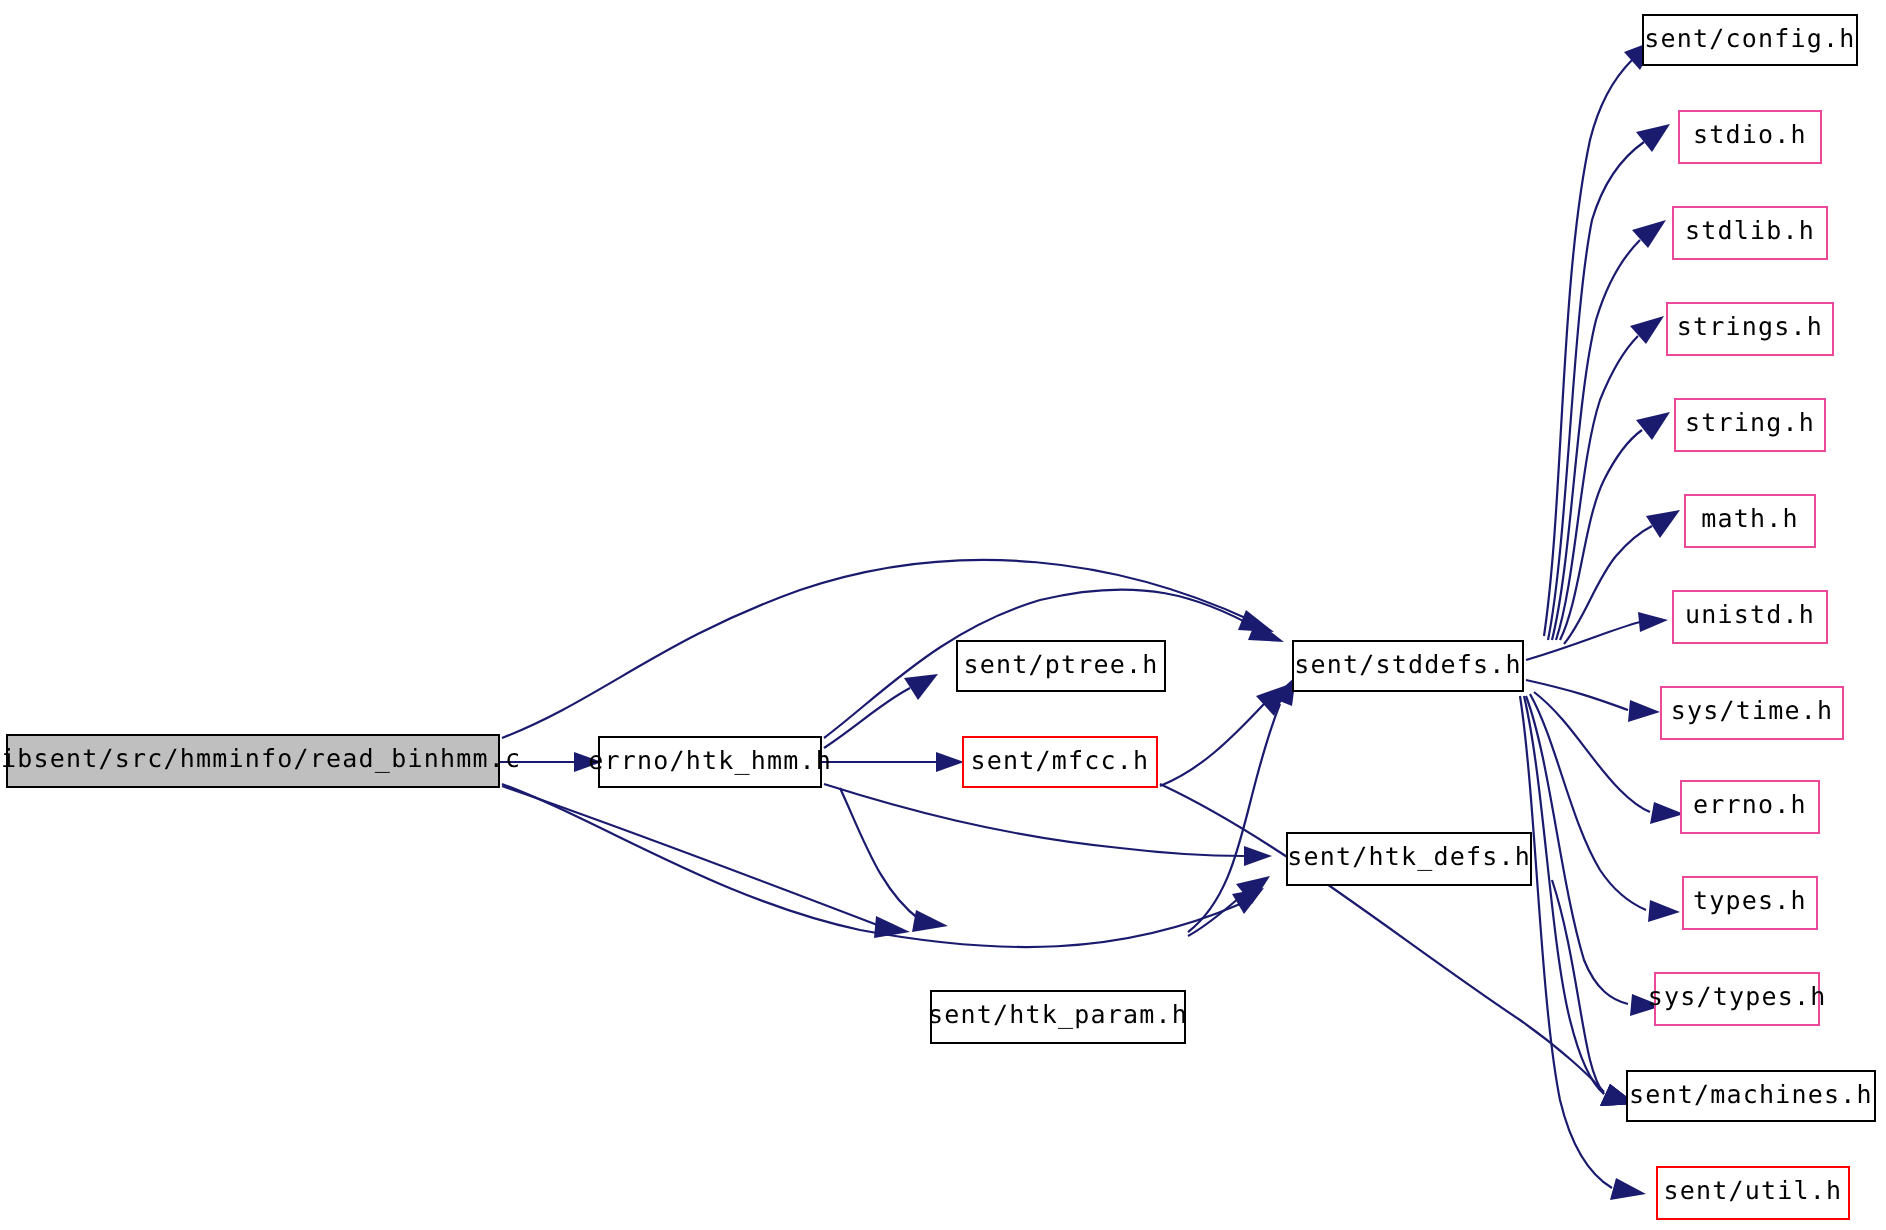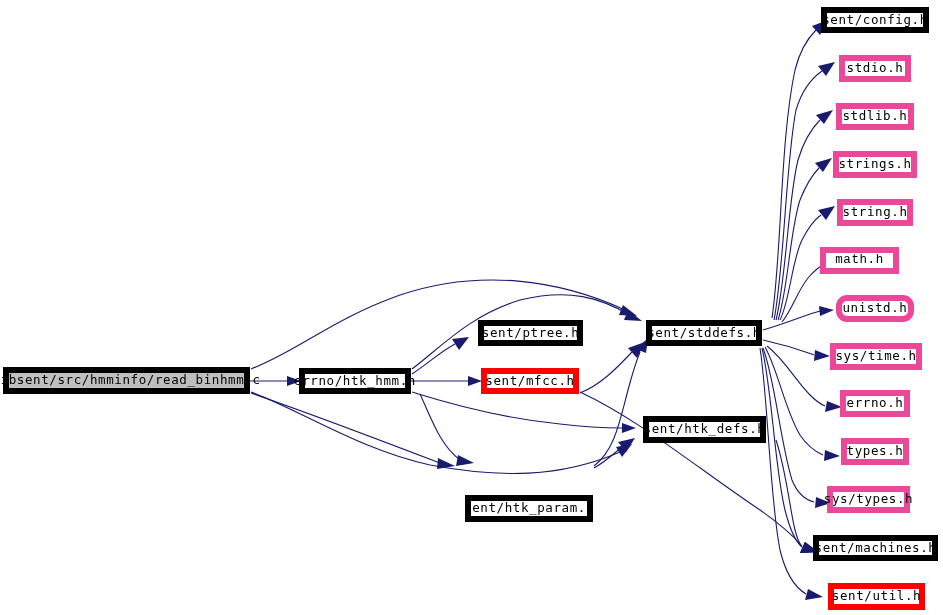--- a/index.html
+++ b/index.html
@@ -31,21 +31,21 @@
     fill: #1a1a6e;
     stroke: none;
   }
   .node-box {
     position: absolute;
     box-sizing: border-box;
     display: flex;
     align-items: center;
     justify-content: center;
     background: #ffffff;
-    border: 6px solid #ec4899;
+    border: 1px solid #ec4899;
     font-size: 12.5px;
     letter-spacing: 0.6px;
     color: #000000;
     white-space: nowrap;
     line-height: 1;
   }
   .node-box.local {
     border-color: #000000;
   }
   .node-box.highlight {
@@ -152,24 +152,24 @@
       </div>
       <div class="node-box system" style="left: 836px; top: 103px; width: 78px; height: 27px;">
         <span class="node-label">stdlib.h</span>
       </div>
       <div class="node-box system" style="left: 833px; top: 151px; width: 84px; height: 27px;">
         <span class="node-label">strings.h</span>
       </div>
       <div class="node-box system" style="left: 837px; top: 199px; width: 76px; height: 27px;">
         <span class="node-label">string.h</span>
       </div>
-      <div class="node-box system" style="left: 820px; top: 247px; width: 79px; height: 27px; font-family: Liberation Mono, monospace;">
+      <div class="node-box system" style="left: 842px; top: 247px; width: 66px; height: 27px;">
         <span class="node-label">math.h</span>
       </div>
-      <div class="node-box system" style="left: 836px; top: 295px; width: 78px; height: 27px; border-radius: 11px;">
+      <div class="node-box system" style="left: 836px; top: 295px; width: 78px; height: 27px;">
         <span class="node-label">unistd.h</span>
       </div>
       <div class="node-box system" style="left: 830px; top: 343px; width: 92px; height: 27px;">
         <span class="node-label">sys/time.h</span>
       </div>
       <div class="node-box system" style="left: 840px; top: 390px; width: 70px; height: 27px;">
         <span class="node-label">errno.h</span>
       </div>
       <div class="node-box system" style="left: 841px; top: 438px; width: 68px; height: 27px;">
         <span class="node-label">types.h</span>

